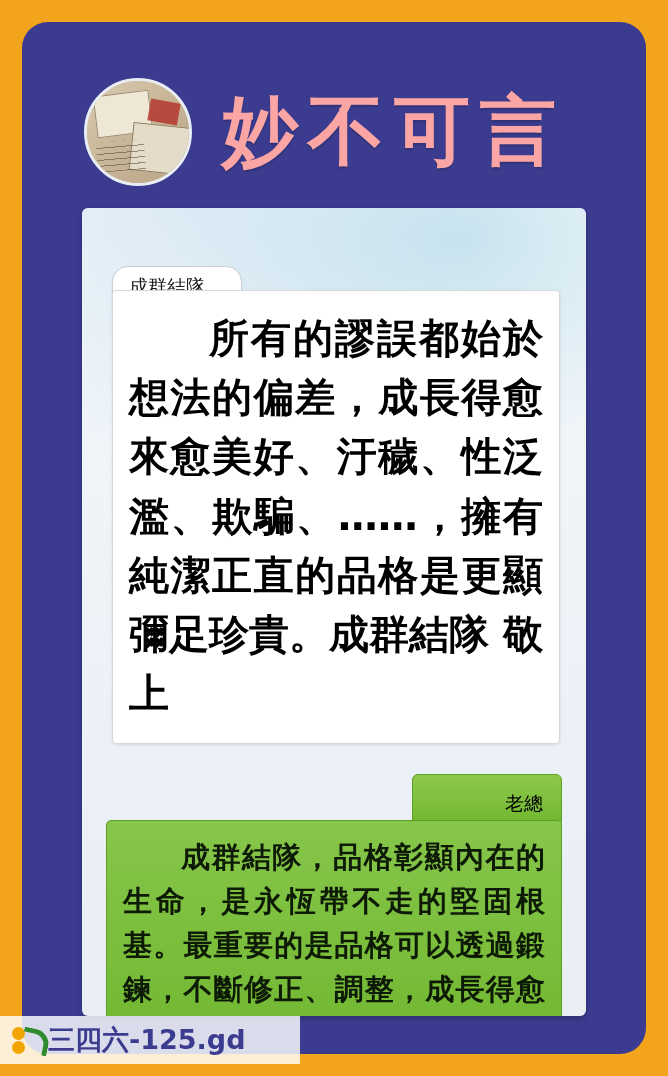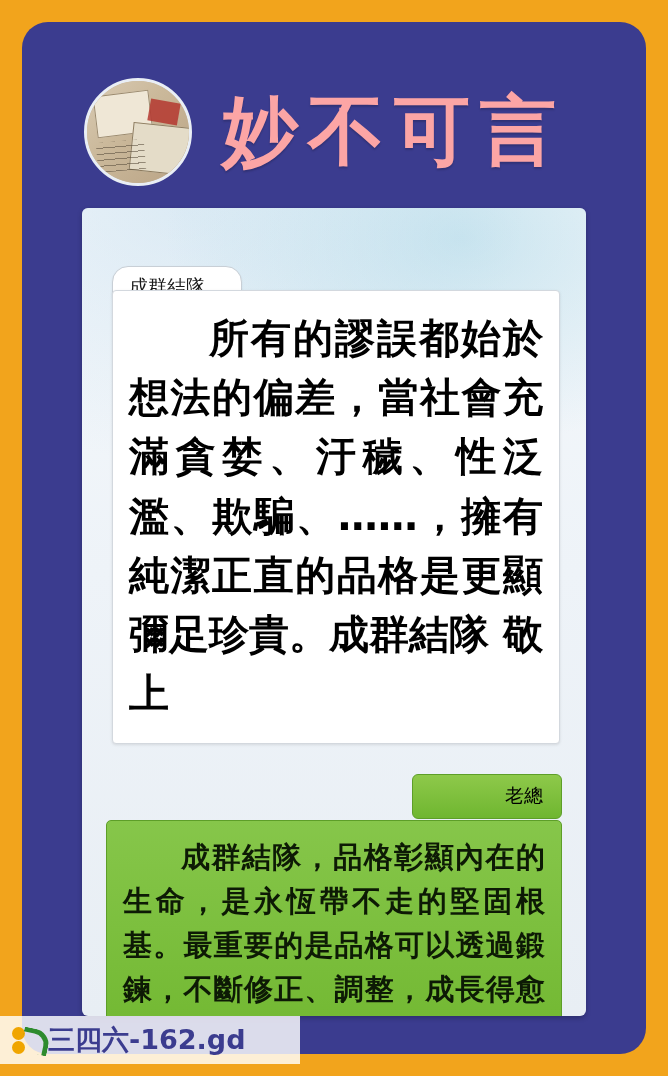--- a/index.html
+++ b/index.html
@@ -171,21 +171,21 @@
     letter-spacing: 0px;
     word-break: break-all;
   }
 
   
   .reply-tag {
     position: absolute;
     right: 24px;
     top: 566px;
     min-width: 150px;
-    padding: 8px 18px 9px;
+    padding: 16px 18px 9px;
     background: linear-gradient(180deg, #8ec94a 0%, #6fb630 100%);
     border: 1px solid #5d9e28;
     border-radius: 6px;
     font-family: Liberation Mono, monospace;
     font-size: 19px;
     color: #000000;
     text-align: right;
     box-sizing: border-box;
   }
 
@@ -280,33 +280,33 @@
       </div>
       <div class="site-title">妙不可言</div>
     </div>
 
     <div class="content-panel">
       <div class="panel-watercolor"></div>
 
       <div class="sender-tag">成群結隊</div>
 
       <div class="message-box">
-        <div class="message-text">所有的謬誤都始於想法的偏差，當社會充滿貪婪、汙穢、性泛濫、欺騙、……，擁有純潔正直的品格是更顯彌足珍貴。成群結隊 敬上</div>
+        <div class="message-text">所有的謬誤都始於想法的偏差，成長得愈來愈美好、汙穢、性泛濫、欺騙、……，擁有純潔正直的品格是更顯彌足珍貴。成群結隊 敬上</div>
       </div>
 
       <div class="reply-tag">老總</div>
 
       <div class="reply-box">
         <div class="reply-text">成群結隊，品格彰顯內在的生命，是永恆帶不走的堅固根基。最重要的是品格可以透過鍛鍊，不斷修正、調整，成長得愈來愈美好。</div>
       </div>
     </div>
 
   </div>
 
   <div class="watermark">
     <div class="wm-mark">
       <div class="dot-a"></div>
       <div class="dot-b"></div>
       <div class="swoosh"></div>
     </div>
-    <div class="wm-text">三四六-162.gd</div>
+    <div class="wm-text">三四六-125.gd</div>
   </div>
 </div>
 
 </body></html>

